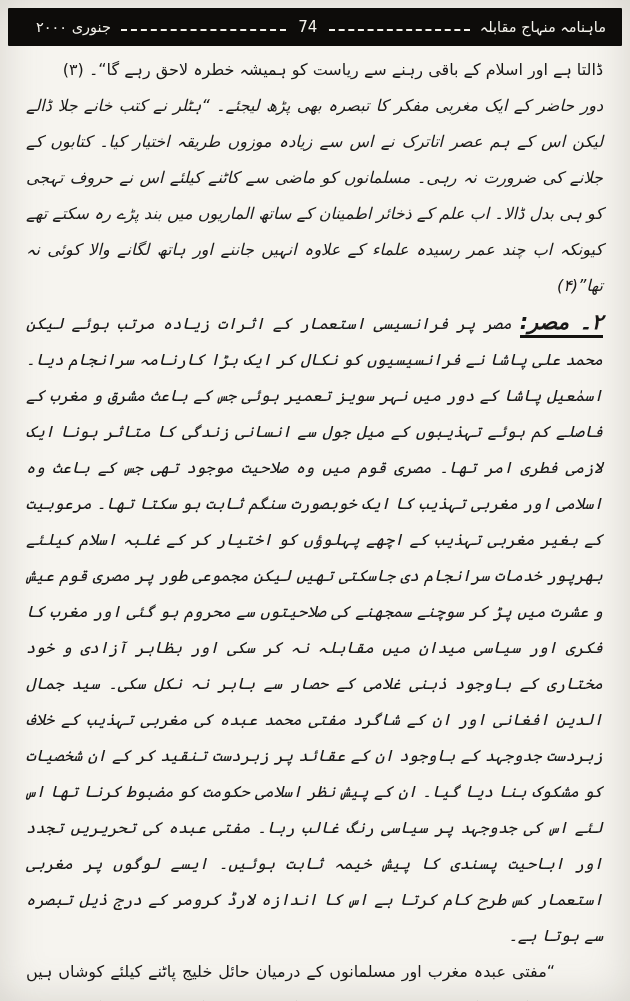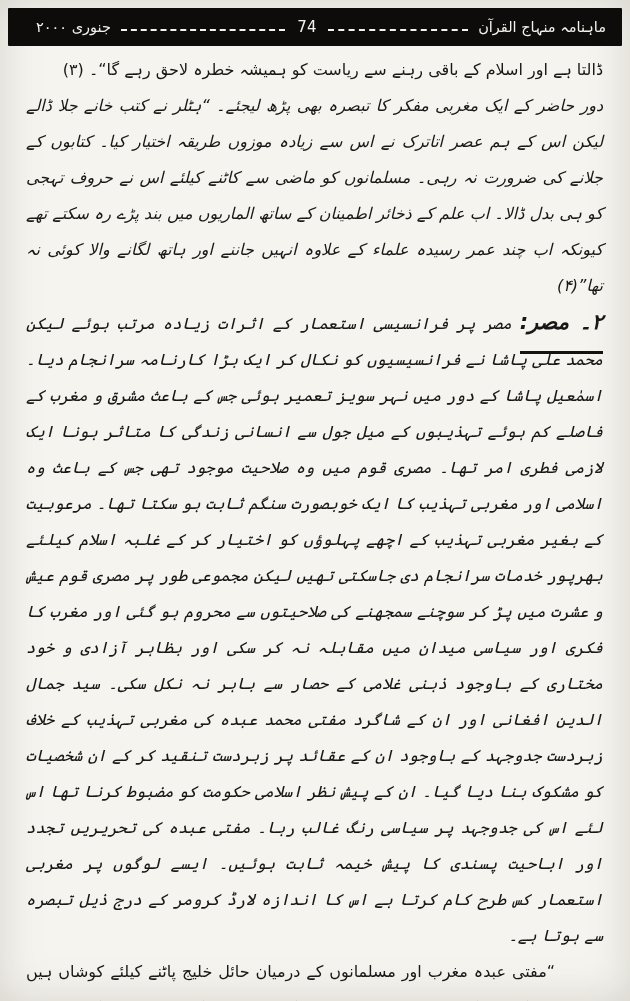--- a/index.html
+++ b/index.html
@@ -56,33 +56,33 @@
   .p-cont   { }
   .p-just   { text-align: justify; font-style: italic; }
   .p-center-last { text-align: justify; text-align-last: center; }
   .p-indent { text-indent: 34px; }
   .p-gap-sm { margin-top: 6px; }
   .p-gap-lg { margin-top: 20px; }
   .section-heading {
     font-weight: bold;
     font-size: 21px;
     border-bottom: 3px solid #14130f;
-    padding-bottom: 17px;
+    padding-bottom: 1px;
     margin-left: 8px;
     white-space: nowrap;
   }
   .p-quote { text-indent: 48px; }
 </style>
 </head>
 <body>
 
 <div class="page">
 
   <div class="header-bar">
-    <span class="header-title">ماہنامہ منہاج القرآن</span>
+    <span class="header-title">ماہنامہ منہاج مقابلہ</span>
     <span class="header-dash short"></span>
     <span class="header-page-num">74</span>
     <span class="header-dash"></span>
     <span class="header-date">جنوری ۲۰۰۰</span>
   </div>
 
   <div class="body-text">
 
     <p class="p-cont">ڈالتا ہے اور اسلام کے باقی رہنے سے ریاست کو ہمیشہ خطرہ لاحق رہے گا“۔ (۳)</p>
 

